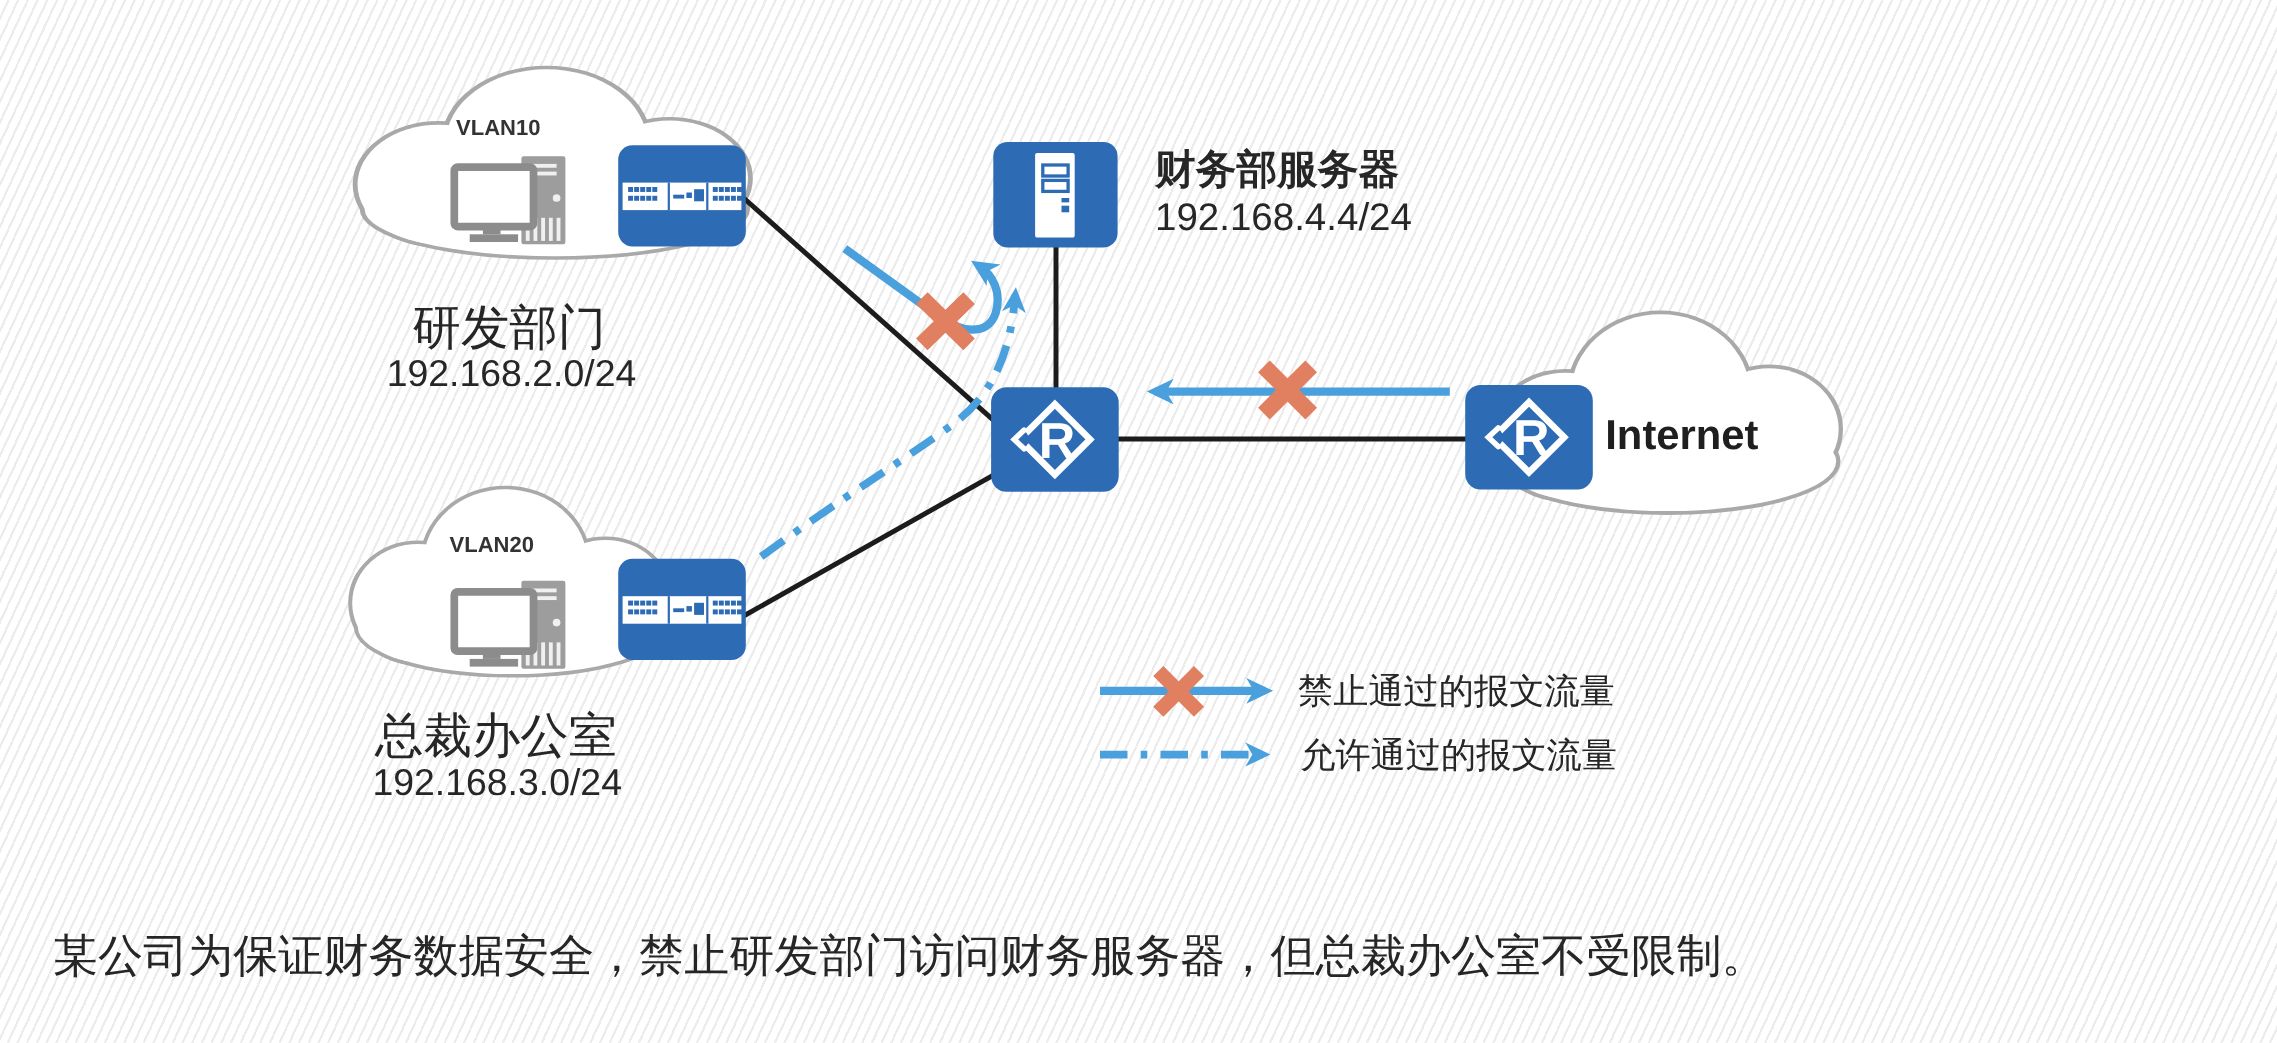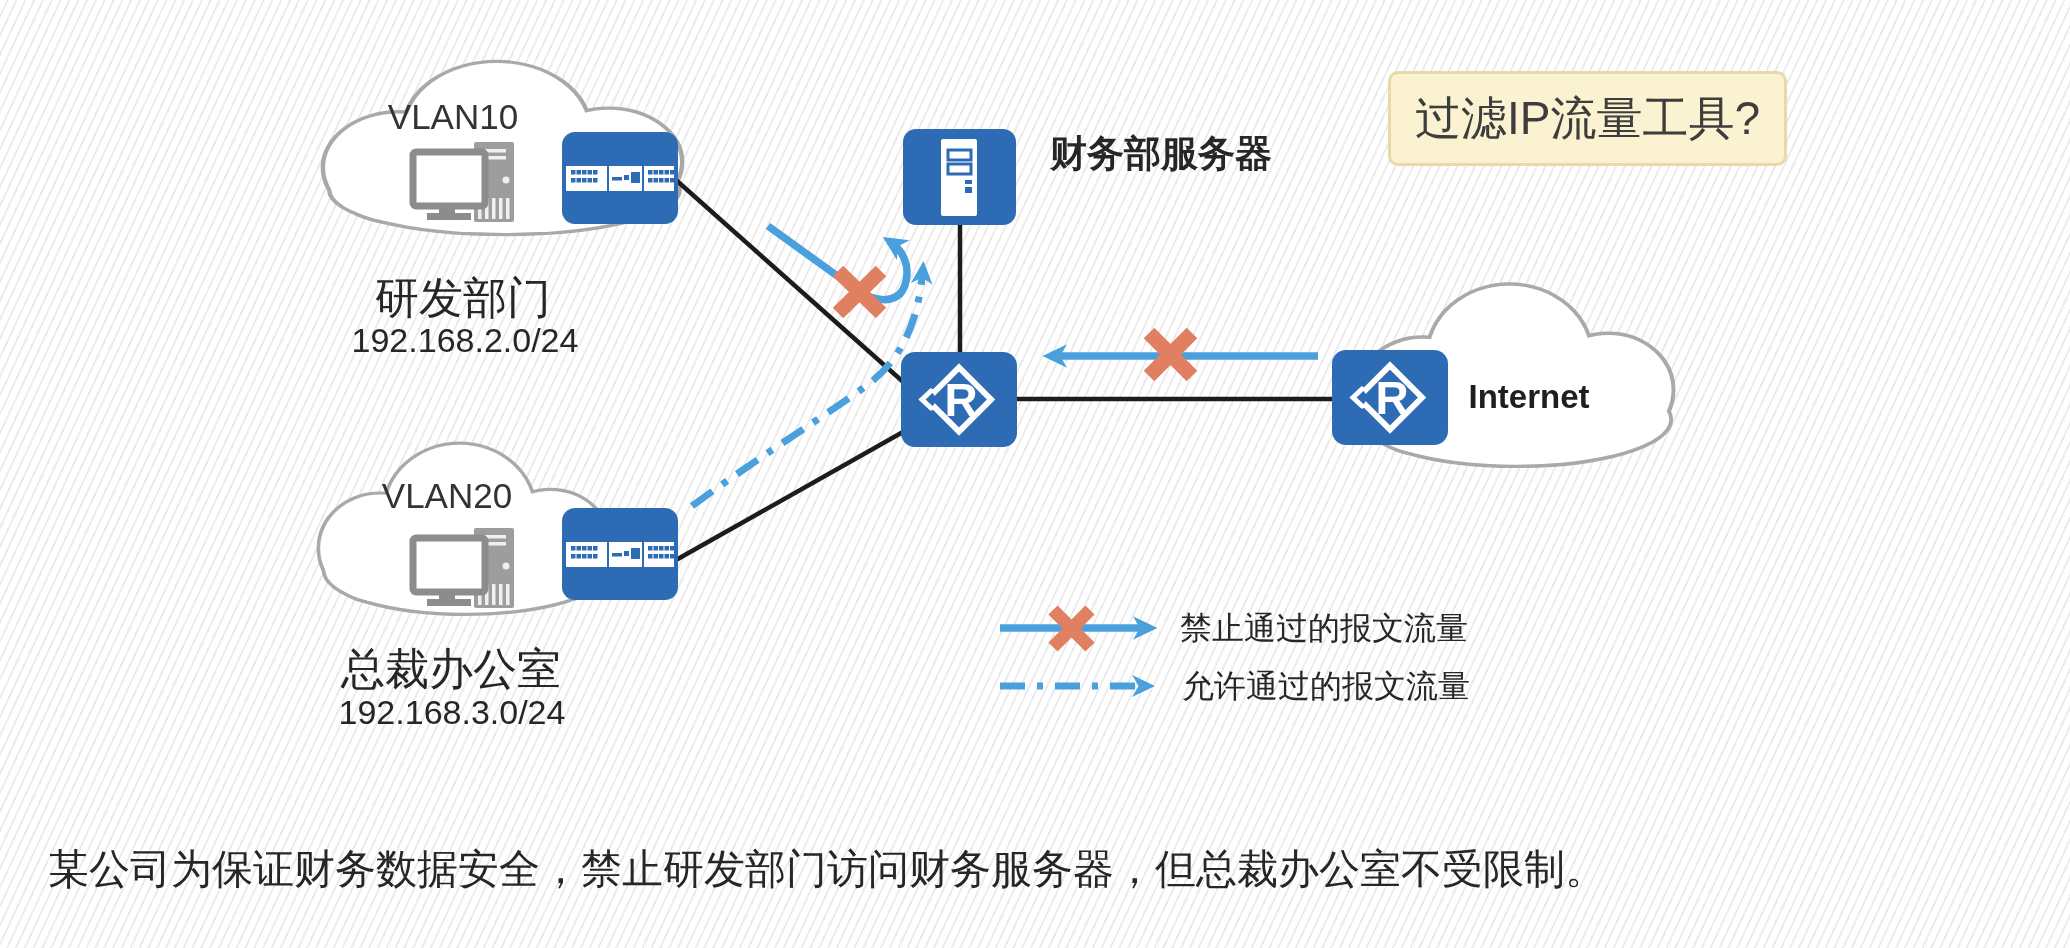--- a/index.html
+++ b/index.html
@@ -31,27 +31,27 @@
   .rglyph{fill:#ffffff;font-family:"Liberation Sans","DejaVu Sans",sans-serif;
           font-size:46px;font-weight:bold;text-anchor:middle;}
   .bars{fill:none;stroke:var(--icon-blue);stroke-width:3;}
   .pcdark{fill:var(--pc-gray);}
   .pclight{fill:var(--pc-gray-light);}
   .pcwhite{fill:#ffffff;opacity:.85;}
   .monitor{fill:#ffffff;stroke:var(--pc-gray);stroke-width:7;}
 
   .t{position:absolute;white-space:nowrap;color:var(--text-dark);
      transform:translate(-50%,-50%);}
-  .vlan{font-size:35px;font-weight:400;color:#333333;}
+  .vlan{font-size:20px;font-weight:700;color:#333333;}
   .name{font-size:44px;}
   .ip{font-size:34px;}
   .srvlabel{position:absolute;white-space:nowrap;color:var(--text-dark);}
   .srvname{font-size:37px;line-height:46px;font-weight:bold;}
   .srvip{font-size:35px;line-height:42px;}
-  .inet{font-size:33px;font-weight:bold;color:#1f1f1f;}
+  .inet{font-size:38px;font-weight:bold;color:#1f1f1f;}
   .legend-t{position:absolute;white-space:nowrap;transform:translateY(-50%);
             font-size:32px;color:var(--text-dark);}
   .note{position:absolute;left:1388px;top:71px;width:399px;height:95px;
         background:var(--note-bg);border:3px solid var(--note-border);
         border-radius:10px;box-sizing:border-box;
         display:flex;align-items:center;justify-content:center;}
   .note span{font-size:46px;color:#3d3d3d;white-space:nowrap;}
   .caption{position:absolute;left:48px;top:842px;white-space:nowrap;
            font-size:41px;color:var(--text-dark);}
 </style>
@@ -195,25 +195,23 @@
   <div class="t vlan" style="left:453px;top:117px">VLAN10</div>
   <div class="t name" style="left:463px;top:298px">研发部门</div>
   <div class="t ip" style="left:465px;top:340px">192.168.2.0/24</div>
 
   <div class="t vlan" style="left:447px;top:496px">VLAN20</div>
   <div class="t name" style="left:451px;top:669px">总裁办公室</div>
   <div class="t ip" style="left:452px;top:712px">192.168.3.0/24</div>
 
   <div class="srvlabel" style="left:1050px;top:131px">
     <div class="srvname">财务部服务器</div>
+    <div class="srvip">192.168.4.4/24</div>
   </div>
 
   <div class="t inet" style="left:1529px;top:397px">Internet</div>
 
-  <div class="note">
-    <span>过滤IP流量工具?</span>
-  </div>
 
   <div class="legend-t" style="left:1182px;top:687px">允许通过的报文流量</div>
   <div class="legend-t" style="left:1180px;top:629px">禁止通过的报文流量</div>
 
   <div class="caption">某公司为保证财务数据安全，禁止研发部门访问财务服务器，但总裁办公室不受限制。</div>
 </div>
 
 </body></html>

